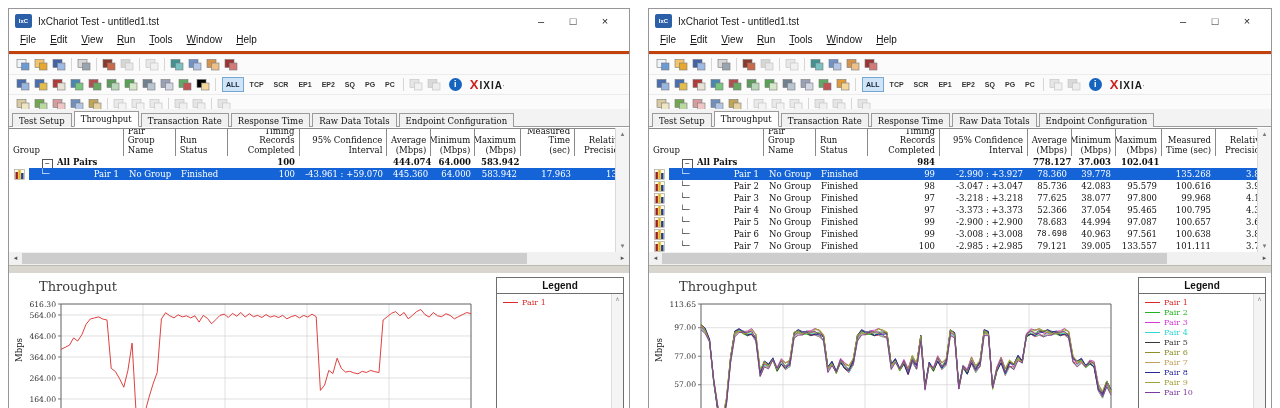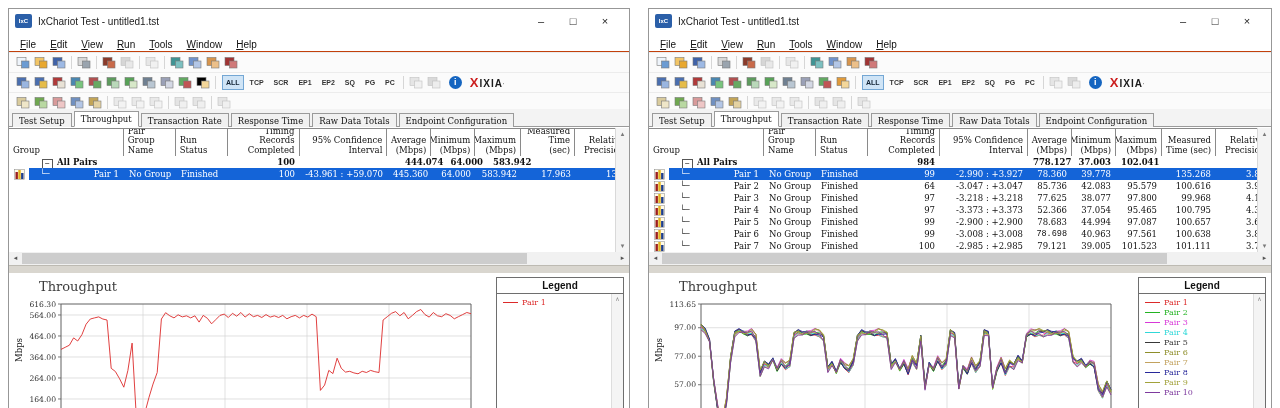--- a/index.html
+++ b/index.html
@@ -7,21 +7,21 @@
   .win{position:absolute;top:8px;height:404px;background:#fff;border:1px solid #979797;
     overflow:hidden;box-sizing:border-box;}
   
   .titlebar{height:24px;display:flex;align-items:center;padding:0 8px 0 6px;background:#fff;}
   .appicon{width:17px;height:14px;background:#2b5fa8;color:#fff;font:bold 6px/14px "Liberation Sans",sans-serif;
     text-align:center;border-radius:2px;margin-right:6px;}
   .title{font-size:10px;color:#1a1a1a;flex:1;}
   .wctl{display:flex;gap:0;}
   .wctl span{width:32px;text-align:center;font-size:11px;color:#222;cursor:default;}
   
-  .menubar{height:18px;display:flex;align-items:flex-end;padding-left:4px;border-bottom:1px solid #c2410c;}
+  .menubar{height:18px;display:flex;align-items:flex-start;padding-left:4px;border-bottom:3px solid #c2410c;}
   .mitem{font-size:10px;color:#111;padding:1px 7px;}
   .mitem u{text-decoration:underline;}
   
   .tb{height:19px;background:#fbfbfb;border-top:1px solid #ececec;display:flex;align-items:center;
     padding-left:5px;white-space:nowrap;}
   .tbgrp{display:flex;align-items:center;}
   .tbi{width:18px;height:16px;display:inline-flex;align-items:center;justify-content:center;}
   .tbi.off{opacity:.45;filter:grayscale(1);}
   .sep{display:inline-block;width:1px;height:13px;background:#d6d6d6;margin:0 3px;}
   .filters{display:flex;align-items:center;margin-left:2px;}
@@ -406,21 +406,21 @@
       </div>
     <div class="gbody">
         <div class="row allpairs">
           <span class="gutter"></span>
           <span class="rcells">
             <span class="cell" style="width: 95px;"><span class="xbox">−</span><b>All Pairs</b></span>
             <span class="cell" style="width: 52px;"></span>
             <span class="cell" style="width: 52px;"></span>
             <span class="cell r" style="width: 72px;">100</span>
             <span class="cell r" style="width: 88px;"></span>
-            <span class="cell r" style="width: 44px; margin-left: 12px;">444.074</span>
+            <span class="cell r" style="width: 44px;">444.074</span>
             <span class="cell r" style="width: 44px;">64.000</span>
             <span class="cell r" style="width: 46px;">583.942</span>
             <span class="cell r" style="width: 54px;"></span>
             <span class="cell r" style="width: 54px;"></span>
           </span>
         </div>
         <div class="row rowsel">
           <span class="gutter">
             <svg width="11" height="11" viewBox="0 0 11 11">
               <rect x="0.5" y="0.5" width="10" height="10" fill="#fffbe8" stroke="#888" stroke-width="0.5"></rect>
@@ -868,21 +868,21 @@
               <rect x="7.1" y="4" width="2.4" height="6" fill="#1f3e8c"></rect>
             </svg>
           </span>
           <span class="rcells">
             <span class="cell" style="width: 95px;">
               <span class="tree">└─</span>
               <span style="float: right;">Pair 2</span>
             </span>
             <span class="cell" style="width: 52px;">No Group</span>
             <span class="cell" style="width: 52px;">Finished</span>
-            <span class="cell r" style="width: 72px;">64</span>
+            <span class="cell r" style="width: 72px;">98</span>
             <span class="cell r" style="width: 88px;">-3.047 : +3.047</span>
             <span class="cell r" style="width: 44px;">85.736</span>
             <span class="cell r" style="width: 44px;">42.083</span>
             <span class="cell r" style="width: 46px;">95.579</span>
             <span class="cell r" style="width: 54px;">100.616</span>
             <span class="cell r" style="width: 54px;">3.91</span>
           </span>
         </div>
         <div class="row">
           <span class="gutter">
@@ -997,21 +997,21 @@
             <span class="cell" style="width: 95px;">
               <span class="tree">└─</span>
               <span style="float: right;">Pair 7</span>
             </span>
             <span class="cell" style="width: 52px;">No Group</span>
             <span class="cell" style="width: 52px;">Finished</span>
             <span class="cell r" style="width: 72px;">100</span>
             <span class="cell r" style="width: 88px;">-2.985 : +2.985</span>
             <span class="cell r" style="width: 44px;">79.121</span>
             <span class="cell r" style="width: 44px;">39.005</span>
-            <span class="cell r" style="width: 46px;">101.523</span>
+            <span class="cell r" style="width: 46px;">133.557</span>
             <span class="cell r" style="width: 54px;">101.111</span>
             <span class="cell r" style="width: 54px;">3.77</span>
           </span>
         </div>
       </div>
     <div class="vscroll">
         <span class="vup">▴</span>
         <span class="vdown">▾</span>
       </div>
     <div class="hscroll">

